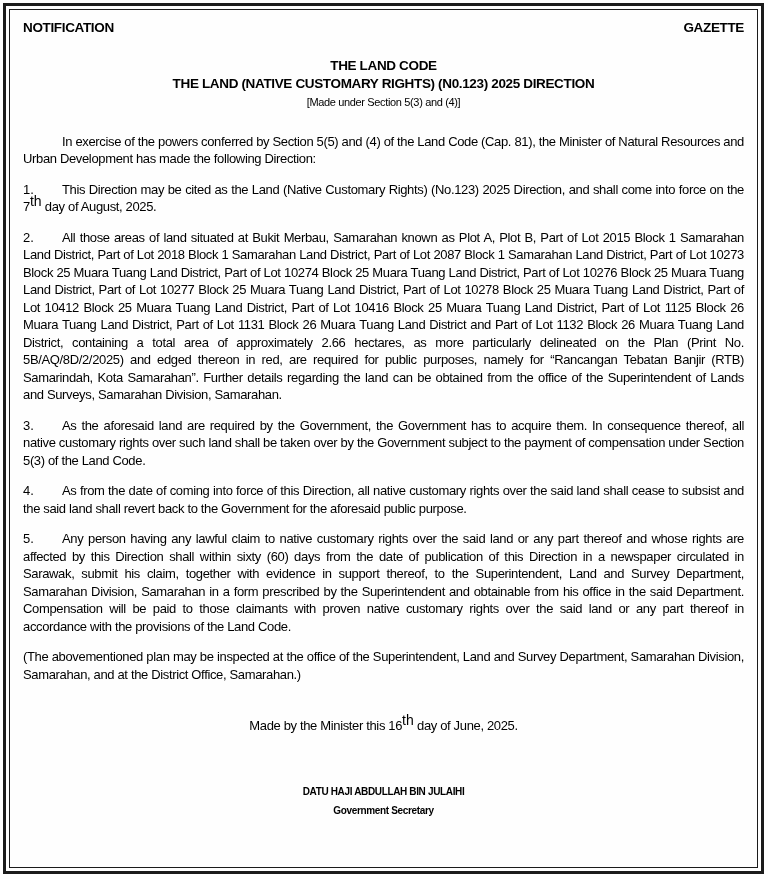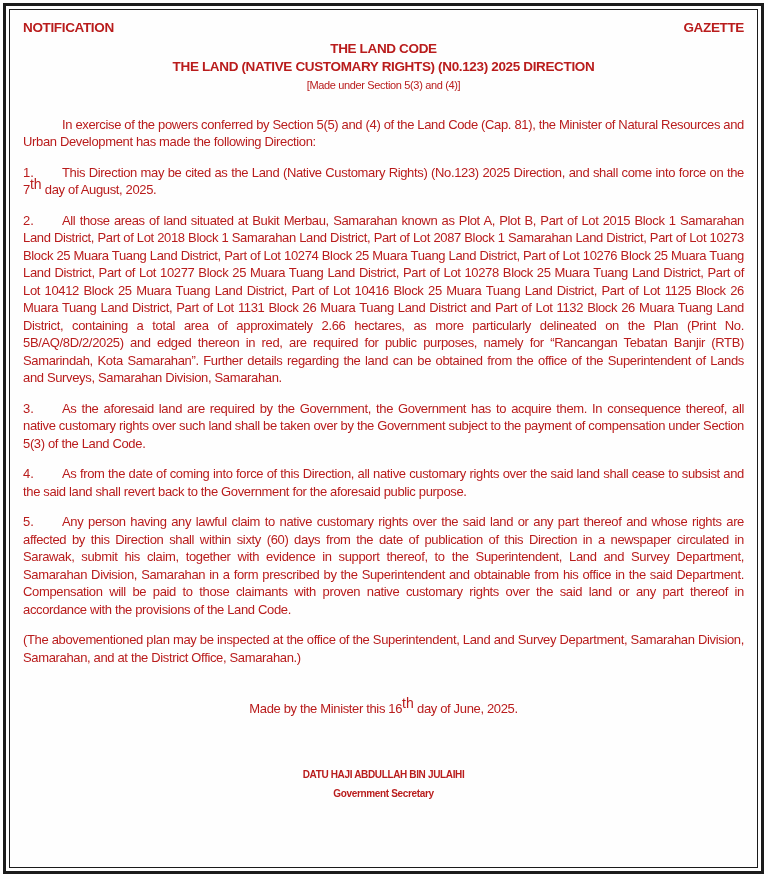--- a/index.html
+++ b/index.html
@@ -6,21 +6,21 @@
     margin: 0;
     padding: 0;
     background: #ffffff;
   }
   .page {
     position: relative;
     width: 768px;
     height: 879px;
     background: #fefefe;
     font-family: "Liberation Sans", sans-serif;
-    color: #b91c1c;
+    color: #000000;
   }
   .border-outer {
     position: absolute;
     left: 3px;
     top: 3px;
     right: 4px;
     bottom: 5px;
     border: 3px solid #1b1b1b;
     box-sizing: border-box;
   }
@@ -41,21 +41,21 @@
     letter-spacing: -0.35px;
   }
   .header-row {
     display: flex;
     justify-content: space-between;
     font-weight: bold;
     font-size: 13.5px;
   }
   .title-block {
     text-align: center;
-    margin-top: 3px;
+    margin-top: 20px;
   }
   .title-line {
     font-weight: bold;
     font-size: 13.5px;
     line-height: 18px;
   }
   .title-sub {
     font-weight: normal;
     font-size: 11px;
     line-height: 18px;

